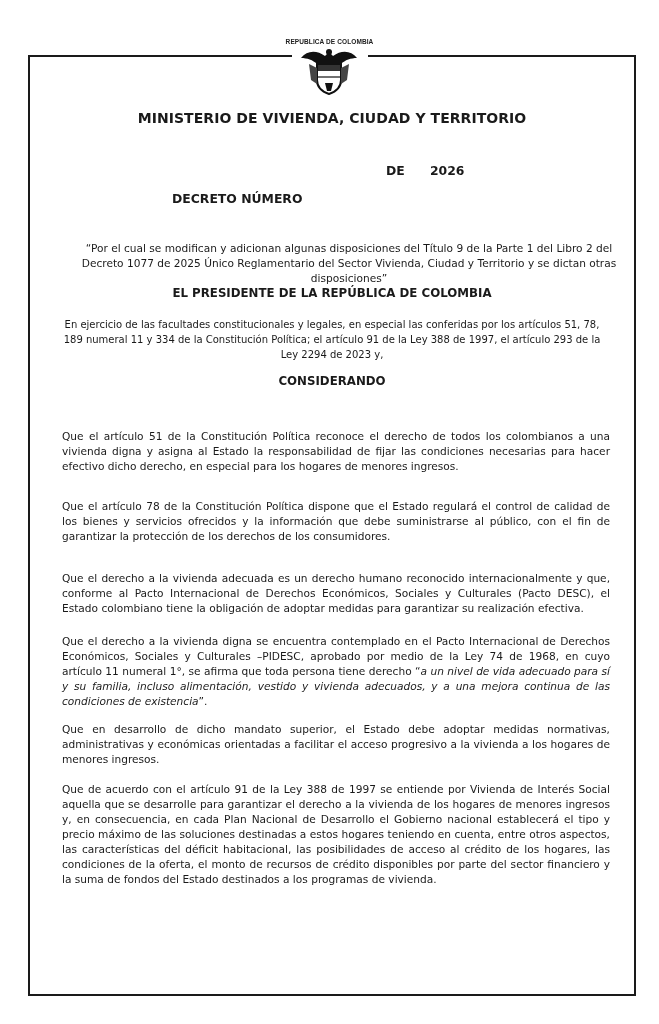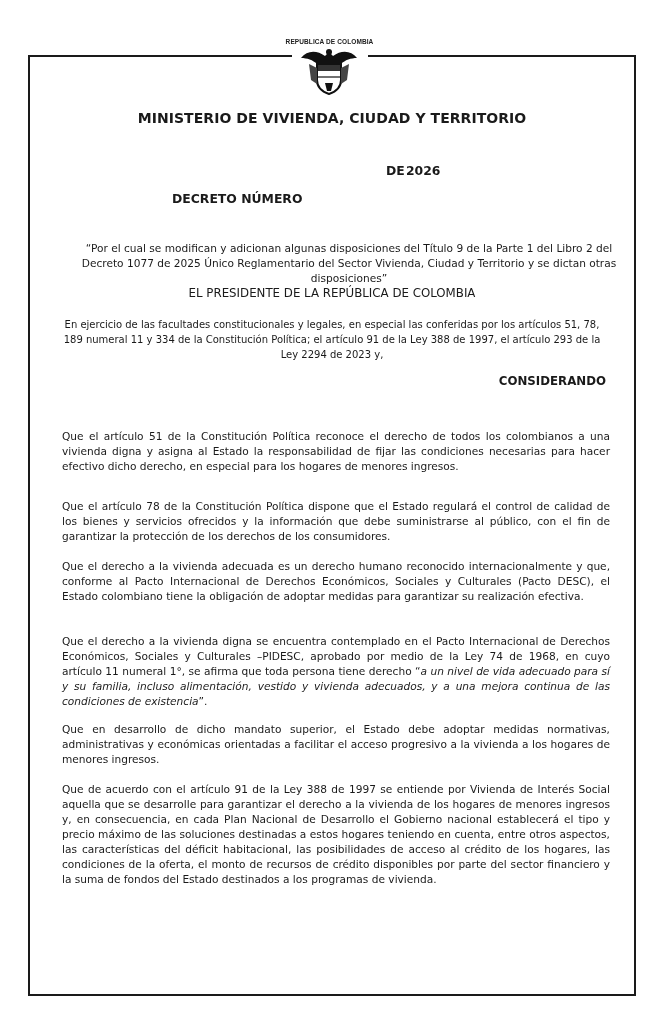--- a/index.html
+++ b/index.html
@@ -29,45 +29,45 @@
   }
   .ministry {
     text-align: center; font-weight: bold; font-size: 14px; margin: 0;
     letter-spacing: 0.05px;
   }
   .decree-line {
     position: absolute; top: 53px; left: 0; width: 548px; font-weight: bold; font-size: 12.4px;
   }
   .decree-line .num { position: absolute; left: 114px; margin-top: 28px; }
   .decree-line .de { position: absolute; left: 328px; }
-  .decree-line .year { position: absolute; left: 348px; }
+  .decree-line .year { position: absolute; left: 372px; }
   .epigraph {
     position: absolute; top: 114px; left: -4px; width: 556px; text-align: center;
     font-size: 10.6px; line-height: 15px; margin: 17px;
   }
   .president {
     position: absolute; top: 176px; left: 0; width: 548px; text-align: center;
-    font-weight: normal; font-size: 11.8px; margin: 0;
+    font-weight: bold; font-size: 11.8px; margin: 0;
   }
   .faculties {
     position: absolute; top: 207px; left: -4px; width: 556px; text-align: center;
     font-size: 10px; line-height: 15px; margin: 0;
   }
   .considerando {
-    position: absolute; top: 264px; left: 0; width: 548px; text-align: right;
+    position: absolute; top: 264px; left: 0; width: 548px; text-align: center;
     font-weight: bold; font-size: 11.8px; margin: 0;
   }
   .para {
     position: absolute; left: 0; width: 548px; text-align: justify;
     font-size: 10.6px; line-height: 15px; margin: 4px;
   }
   .para i { font-style: italic; }
   .p1 { top: 315px; }
   .p2 { top: 385px; }
-  .p3 { top: 445px; }
+  .p3 { top: 457px; }
   .p4 { top: 520px; }
   .p5 { top: 608px; }
   .p6 { top: 668px; }
 </style>
 </head>
 <body>
 
 <div class="republic-label">REPUBLICA DE COLOMBIA</div>
 
 <div class="frame-top-left"></div>

